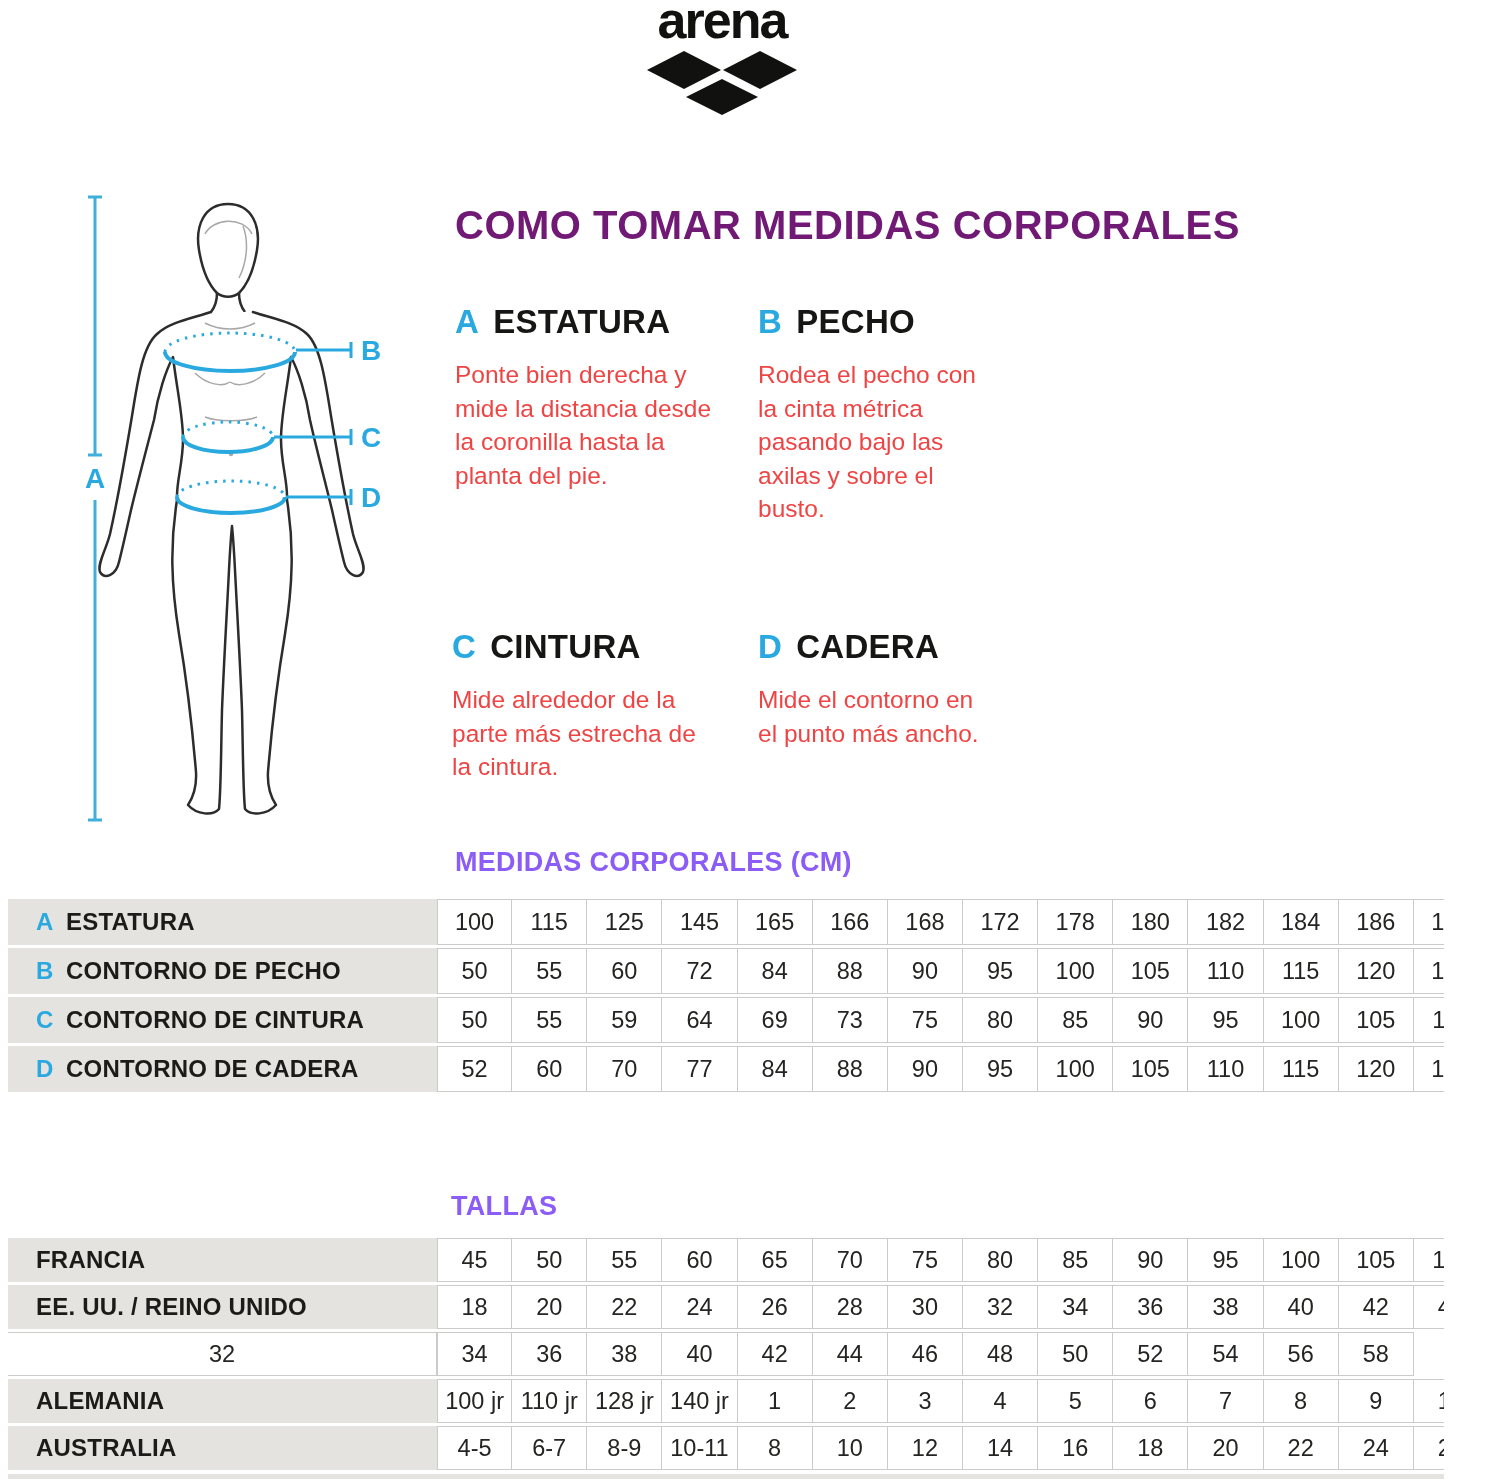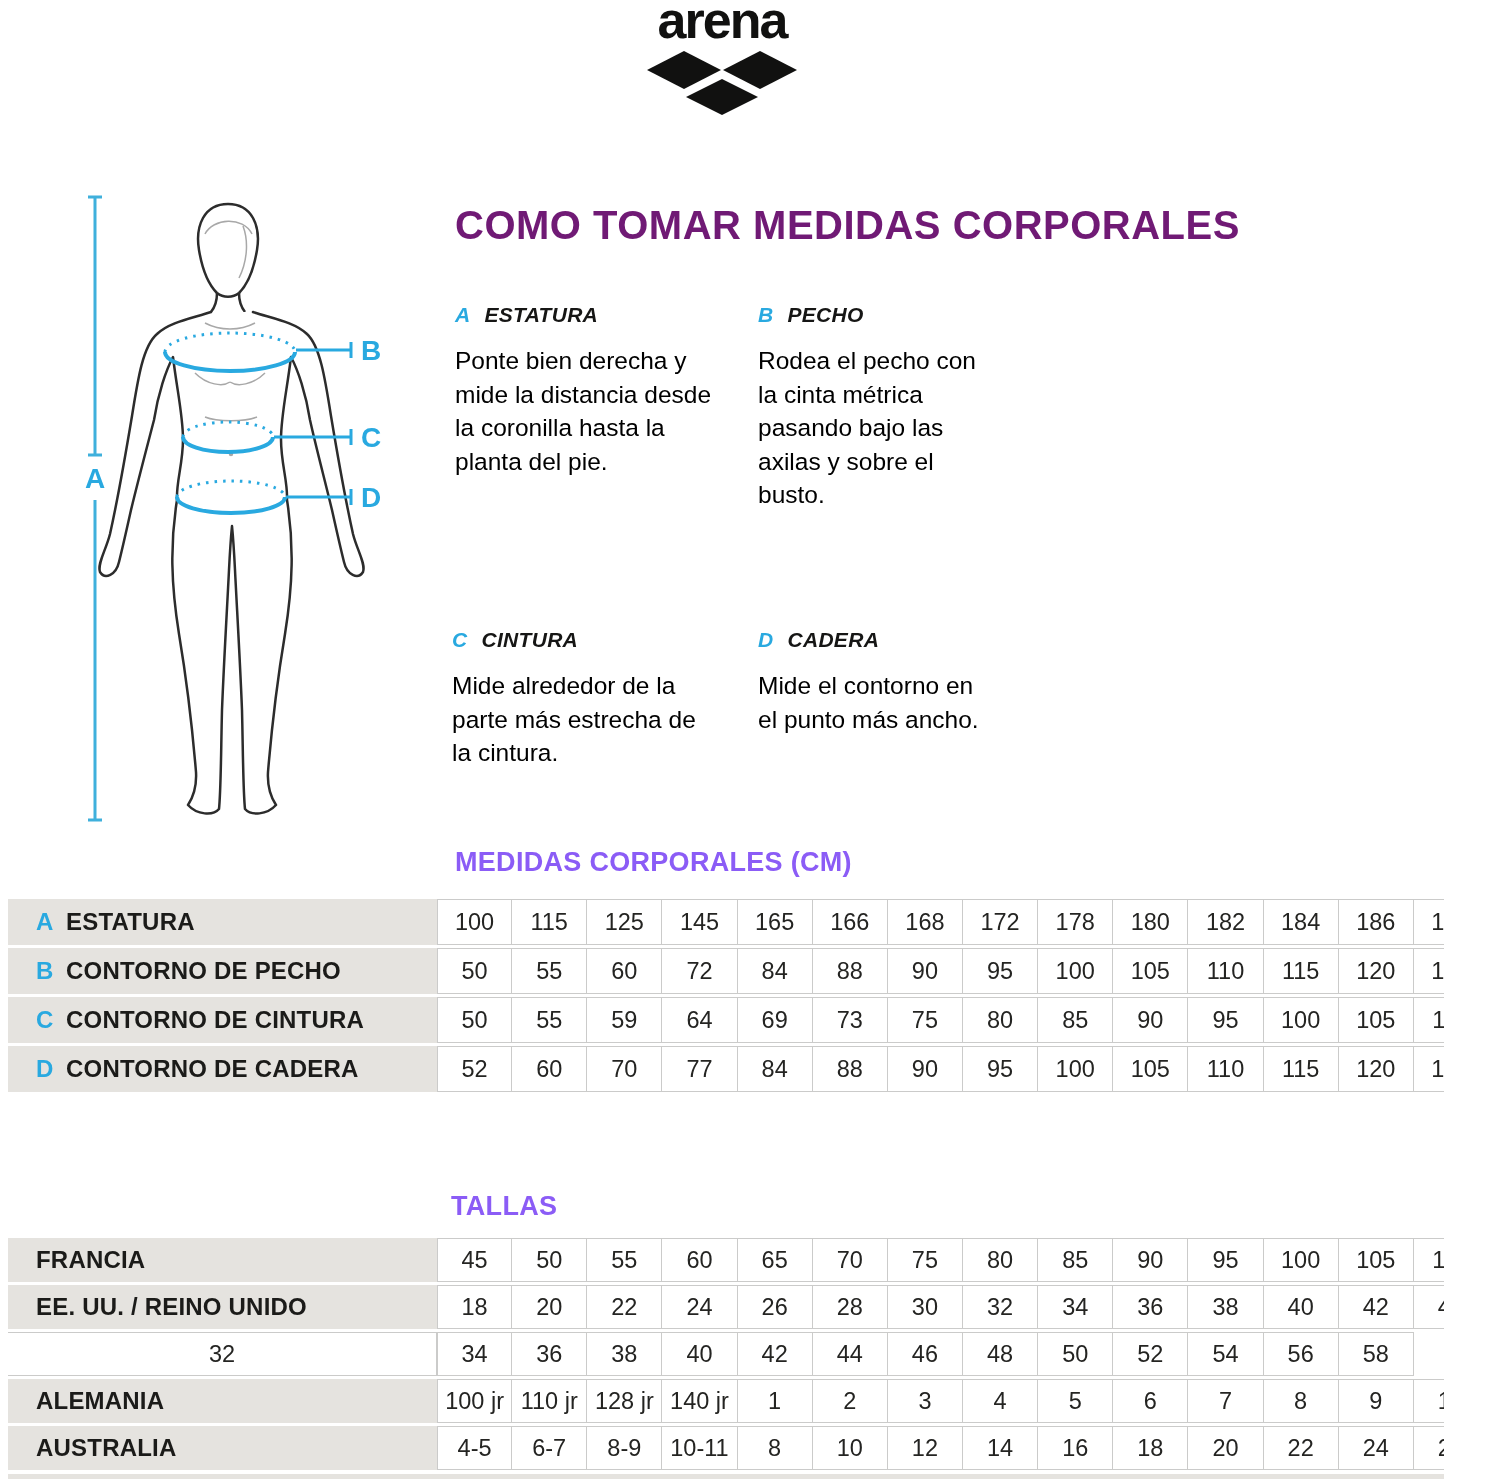--- a/index.html
+++ b/index.html
@@ -20,24 +20,24 @@
   
   .figure { position:absolute; left:55px; top:192px; }
 
   
   .title {
     position:absolute; left:455px; top:203px; margin:0;
     font-size:40px; font-weight:800; color:#701a75; letter-spacing:0.5px;
   }
   .sec { position:absolute; }
   .sec h2 {
-    margin:0 0 17px 0; font-size:21px; font-weight:800; color:#161615; letter-spacing:0.3px;font-style:italic;
+    margin:0 0 17px 0; font-size:33px; font-weight:800; color:#161615; letter-spacing:0.3px;
   }
   .sec h2 .ltr { color:#29a9e0; margin-right:14px; }
-  .sec p { margin:0; font-size:24.5px; line-height:33.5px; color:#000000; }
+  .sec p { margin:0; font-size:24.5px; line-height:33.5px; color:#ef4444; }
   .sec-a { left:455px; top:303px; width:280px; }
   .sec-b { left:758px; top:303px; width:228px; }
   .sec-c { left:452px; top:628px; width:258px; }
   .sec-d { left:758px; top:628px; width:232px; }
 
   
   .table-title { position:absolute; margin:0; font-size:27px; font-weight:800; color:#8b5cf6; letter-spacing:0.3px; }
   .tt1 { left:455px; top:847px; }
   .tt2 { left:451px; top:1191px; }
 

